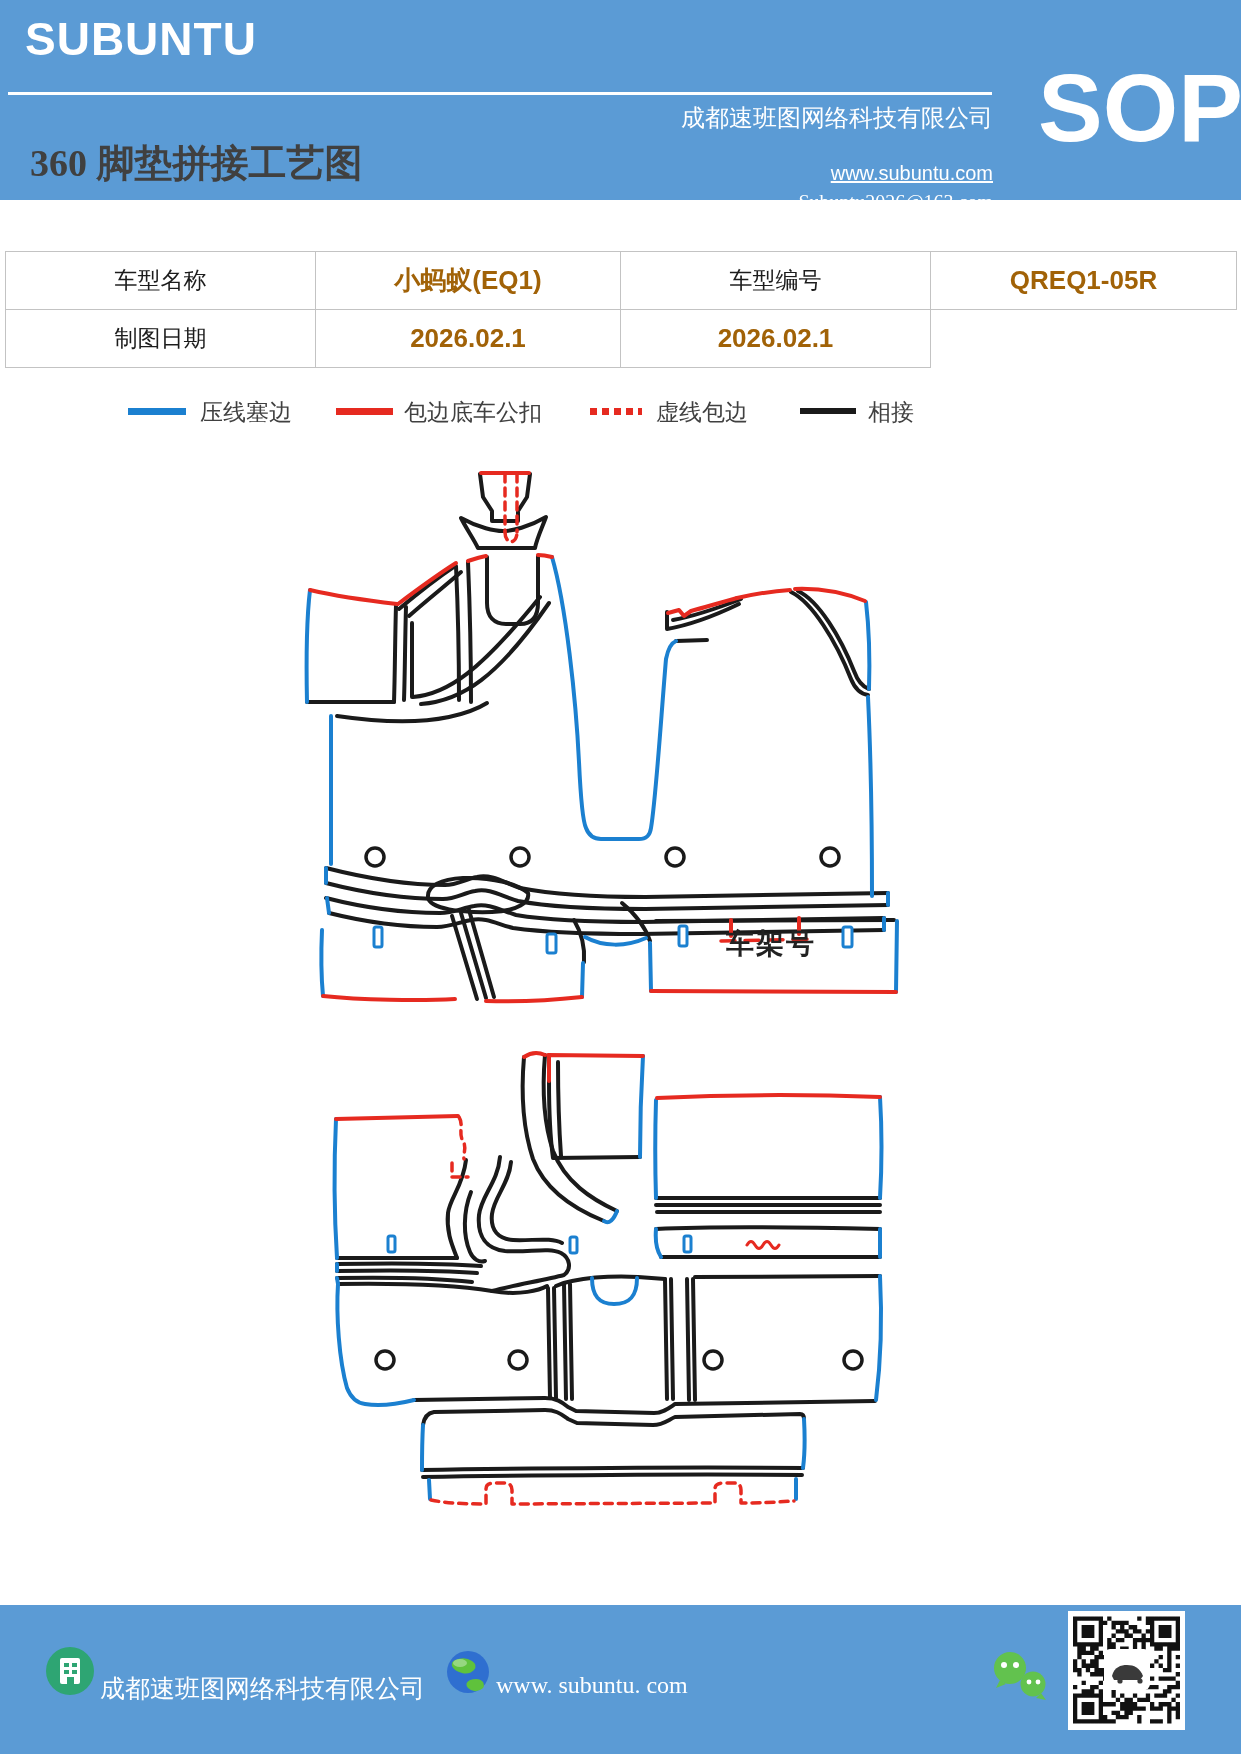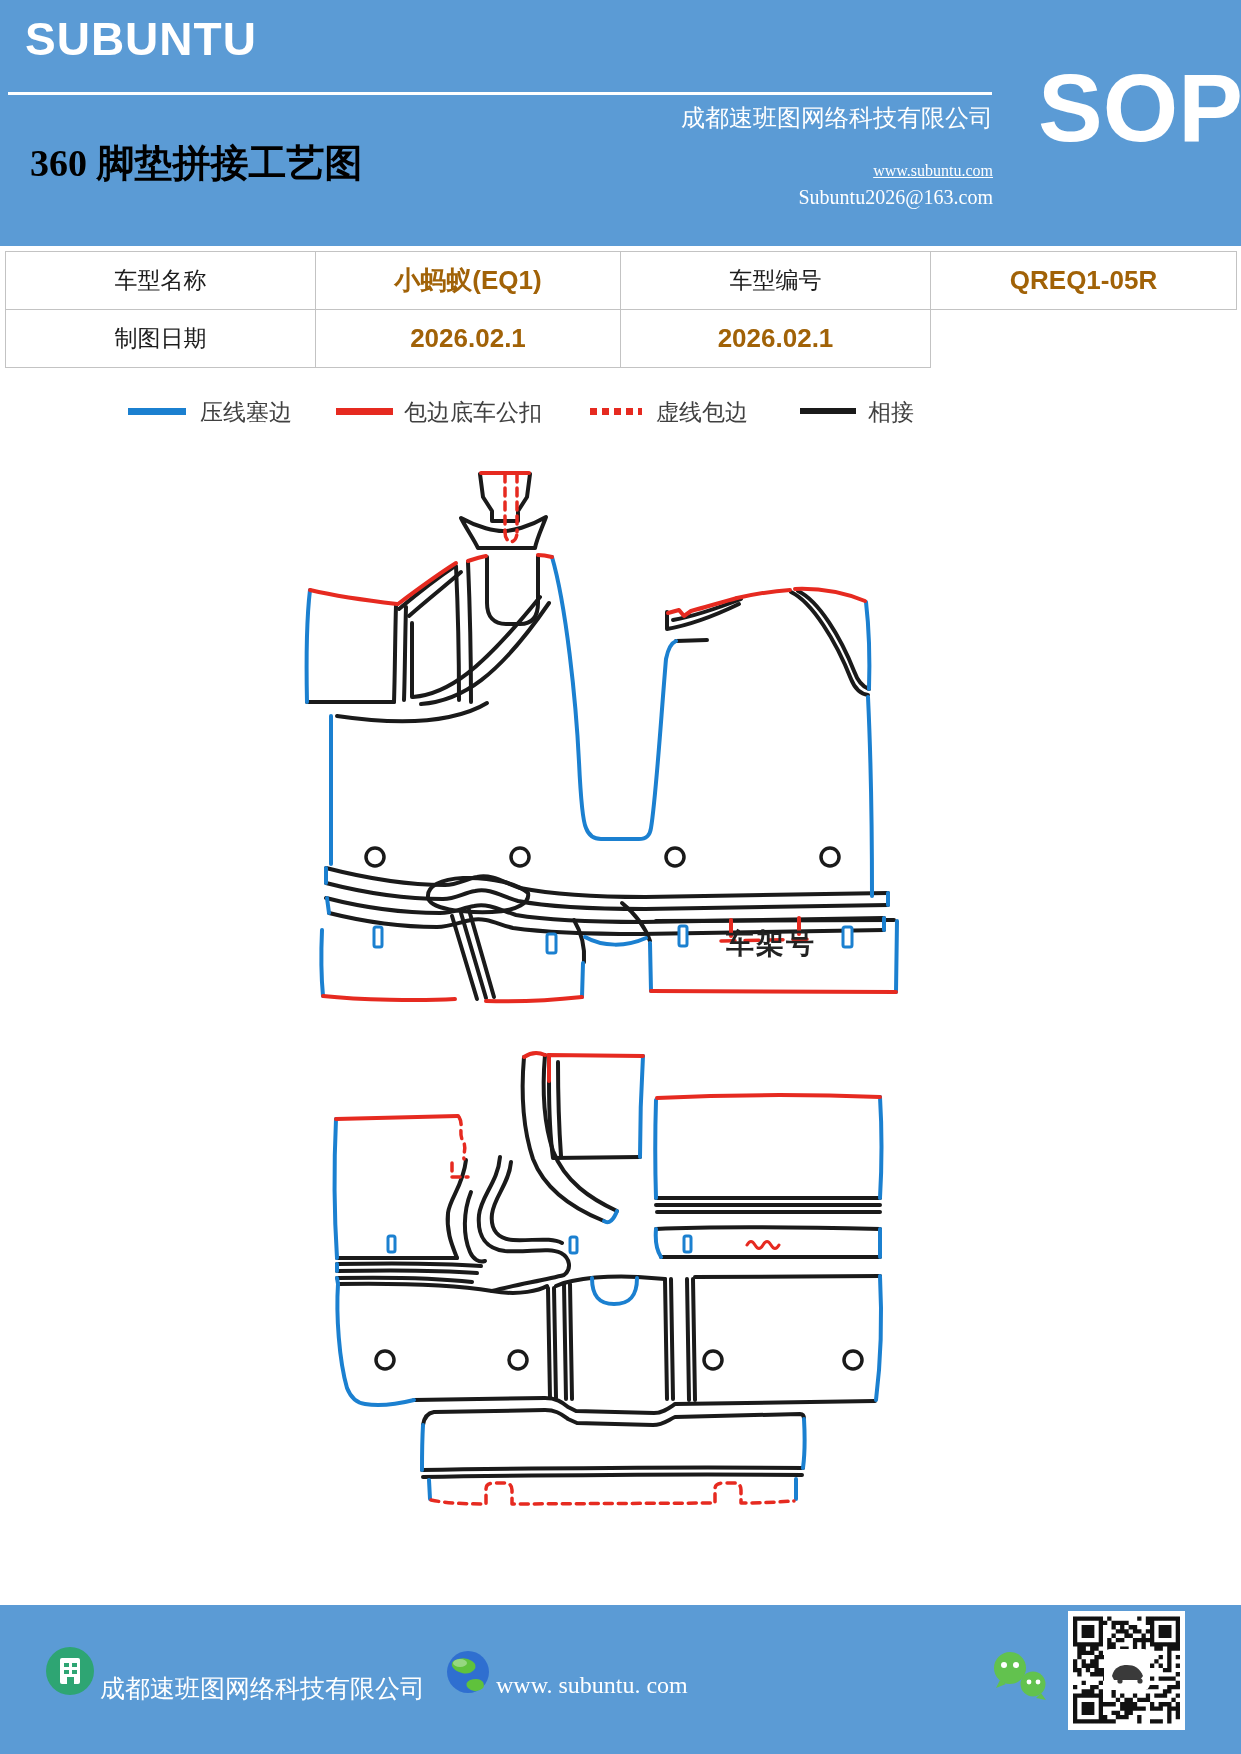--- a/index.html
+++ b/index.html
@@ -9,28 +9,28 @@
     overflow:hidden;
   }
   :root{
     --hdr-blue:#5B9BD5;
     --line-blue:#1b80d0;
     --line-red:#e62a20;
     --line-black:#1a1a1a;
     --tbl-border:#c3c3c3;
   }
   
-  .header{position:absolute;left:0;top:0;width:1241px;height:246px;background:var(--hdr-blue);}
+  .header{position:absolute;left:0;top:0;width:1241px;height:200px;background:var(--hdr-blue);}
   .logo{position:absolute;left:25px;top:12px;color:#fff;font-size:46px;font-weight:900;letter-spacing:1px;}
   .hdr-line{position:absolute;left:8px;top:92px;width:984px;height:3px;background:#fff;}
-  .doc-title{position:absolute;left:30px;top:138px;color:#000000;font-size:38px;font-weight:700;
+  .doc-title{position:absolute;left:30px;top:138px;color:#404040;font-size:38px;font-weight:700;
     font-family:"Liberation Serif","DejaVu Serif",serif;}
   .hdr-right{position:absolute;right:248px;top:102px;width:420px;text-align:right;color:#fff;}
   .hdr-company{font-size:24px;font-family:"Liberation Serif","DejaVu Serif",serif;}
-  .hdr-web{margin-top:28px;font-size:16px;text-decoration:underline;font-family:Liberation Serif, serif;cursor:pointer;}
+  .hdr-web{margin-top:28px;font-size:20px;text-decoration:underline;font-family:Liberation Sans, sans-serif;cursor:pointer;}
   .hdr-mail{margin-top:6px;font-size:20px;font-family:"Liberation Serif","DejaVu Serif",serif;}
   .sop{position:absolute;left:1038px;top:52px;width:170px;color:#fff;font-size:97px;font-weight:800;letter-spacing:0px;}
   
   .info-table{position:absolute;left:5px;top:251px;width:1231px;height:116px;
     display:grid;grid-template-columns:310px 305px 310px 306px;grid-template-rows:58px 58px;
     border-top:1px solid var(--tbl-border);border-left:1px solid var(--tbl-border);background:#fff;}
   .cell{border-right:1px solid var(--tbl-border);border-bottom:1px solid var(--tbl-border);
     display:flex;align-items:center;justify-content:center;font-size:23px;color:#1c1c1c;}
   .cell.lab{font-family:"Liberation Serif","DejaVu Serif",serif;}
   .cell.val{font-weight:600;font-size:26px;color:#a16207;}

